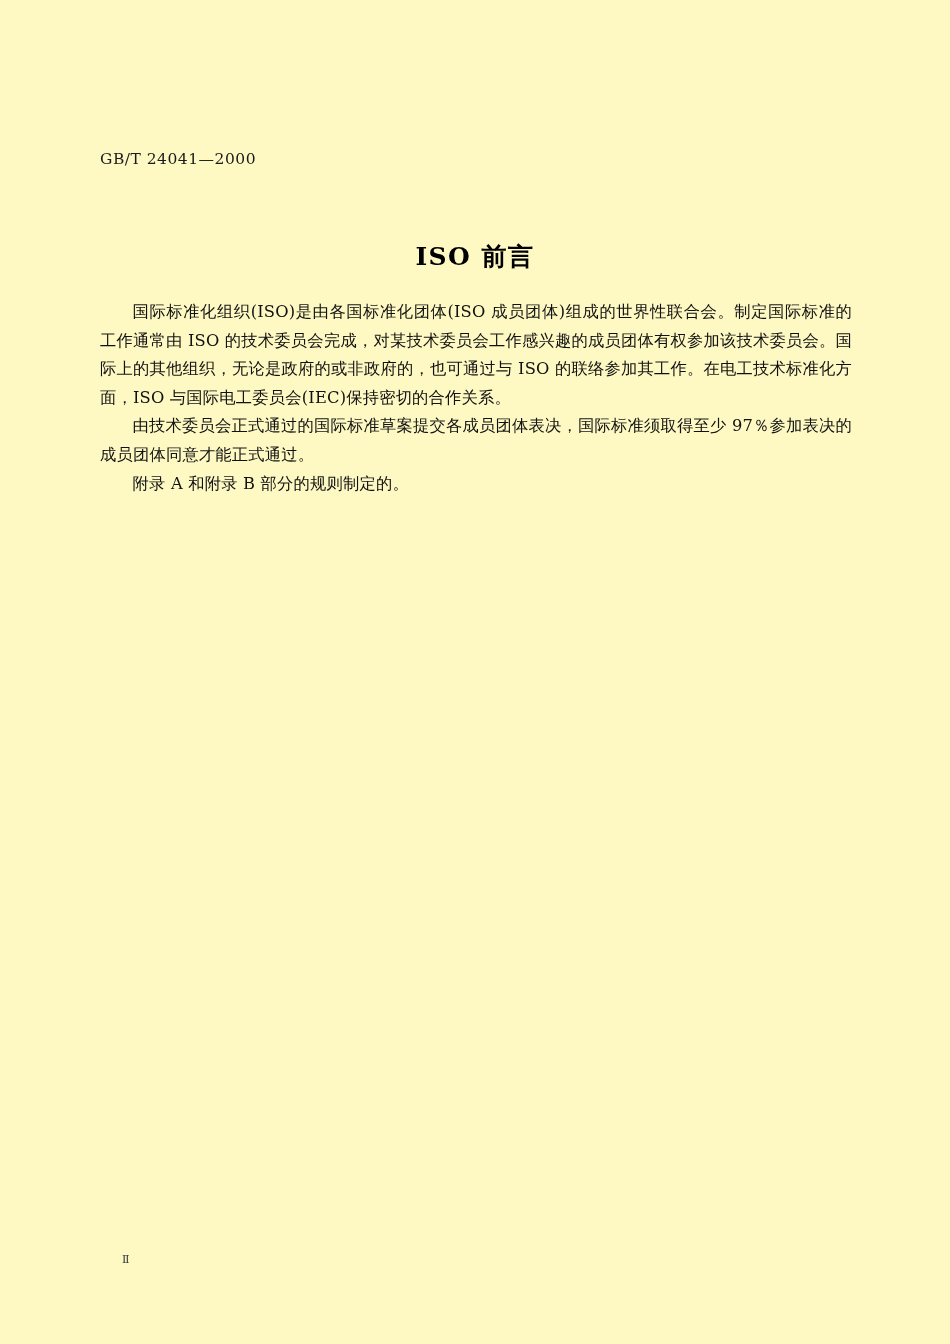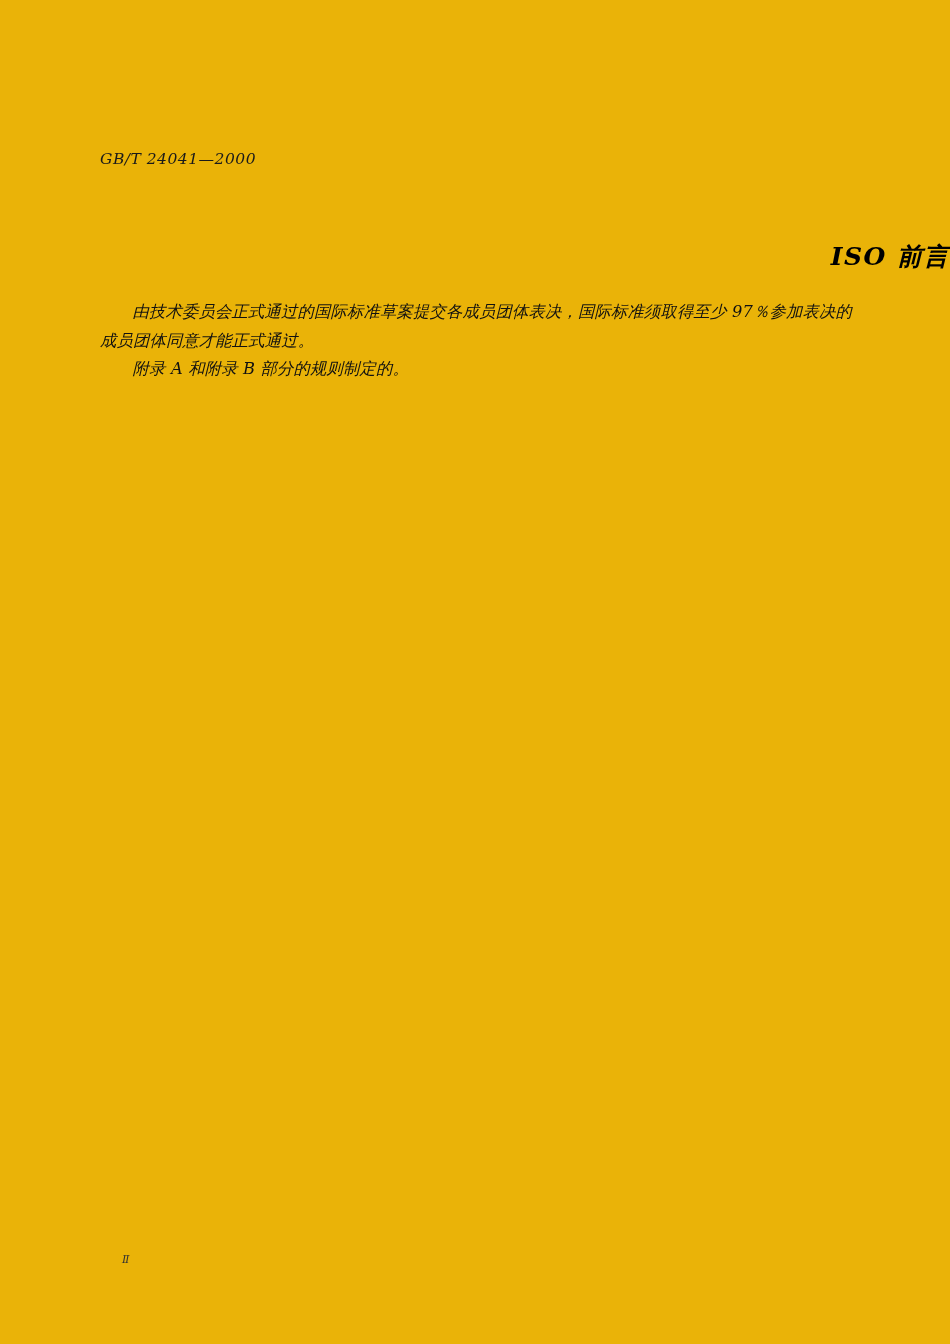--- a/index.html
+++ b/index.html
@@ -14,39 +14,38 @@
     color: #000000;
     position: relative;
     overflow: hidden;
   }
   .page {
     position: absolute;
     top: 0;
     left: 0;
     width: 950px;
     height: 1344px;
-    background: #eab308;
-    font-style: italic;
+    background: #fef9c3;
   }
   .header-code {
     position: absolute;
     top: 150px;
     left: 100px;
     font-size: 15.5px;
     letter-spacing: 0.5px;
     font-family: "DejaVu Serif", "Liberation Serif", serif;
     color: #1a1a1a;
     white-space: nowrap;
   }
   .doc-title {
     position: absolute;
     top: 240px;
     left: 0;
     width: 950px;
-    text-align: right;
+    text-align: center;
     font-size: 25px;
     font-weight: bold;
     letter-spacing: 1.5px;
     color: #000;
   }
   .body-block {
     position: absolute;
     top: 298px;
     left: 100px;
     width: 752px;
@@ -73,19 +72,20 @@
 </head>
 <body>
 
 <div class="page">
 
   <div class="header-code">GB/T 24041—2000</div>
 
   <div class="doc-title">ISO 前言</div>
 
   <div class="body-block">
+    <p class="para">国际标准化组织(ISO)是由各国标准化团体(ISO 成员团体)组成的世界性联合会。制定国际标准的工作通常由 ISO 的技术委员会完成，对某技术委员会工作感兴趣的成员团体有权参加该技术委员会。国际上的其他组织，无论是政府的或非政府的，也可通过与 ISO 的联络参加其工作。在电工技术标准化方面，ISO 与国际电工委员会(IEC)保持密切的合作关系。</p>
     <p class="para">由技术委员会正式通过的国际标准草案提交各成员团体表决，国际标准须取得至少 97％参加表决的成员团体同意才能正式通过。</p>
     <p class="para">附录 A 和附录 B 部分的规则制定的。</p>
   </div>
 
   <div class="page-number">Ⅱ</div>
 
 </div>
 
 </body></html>

